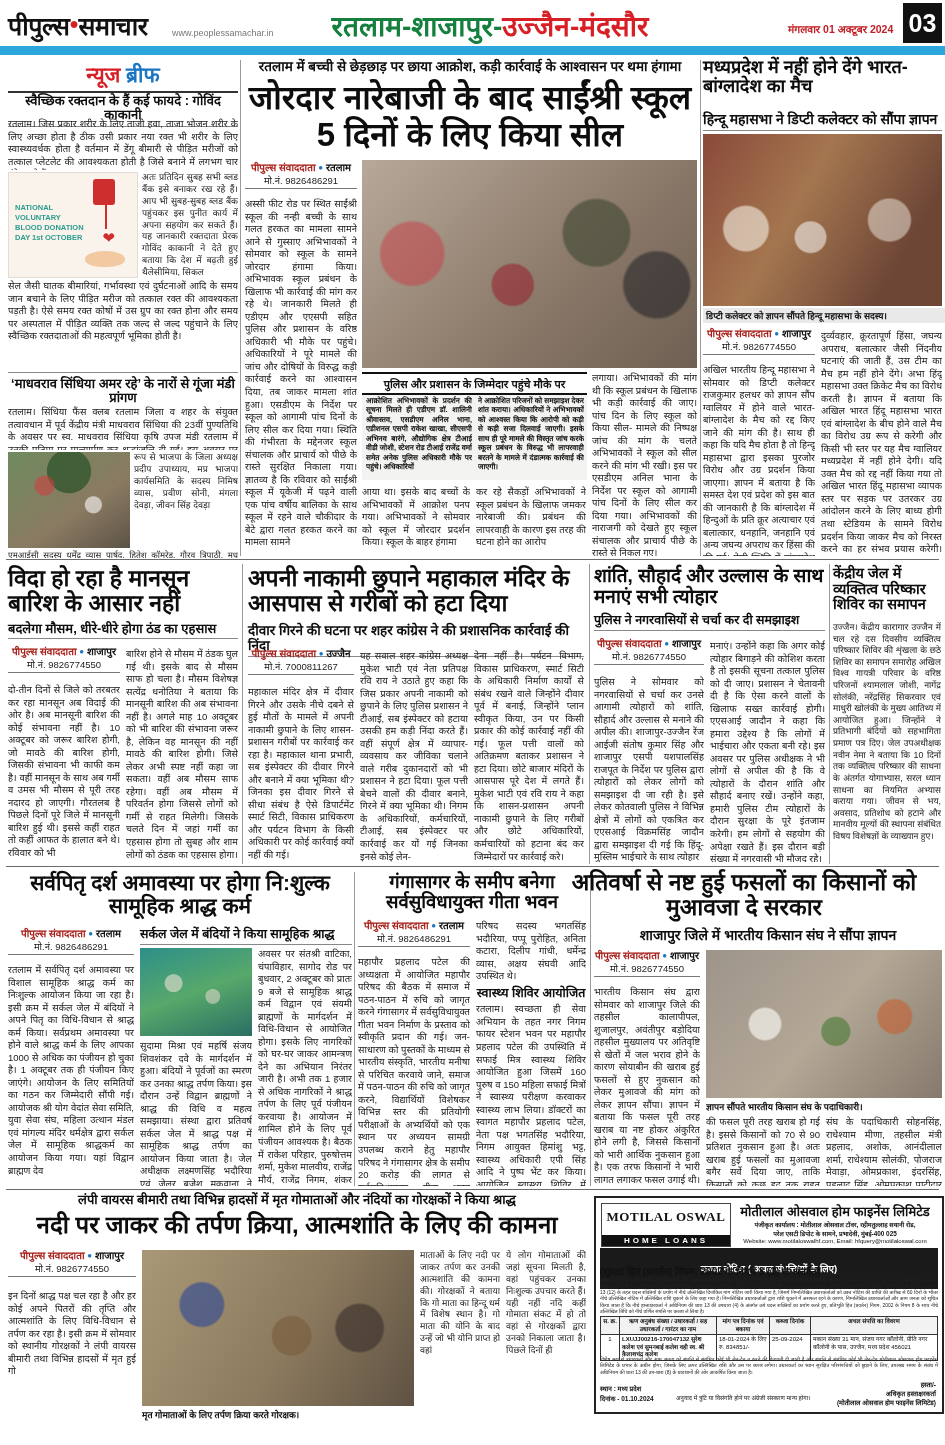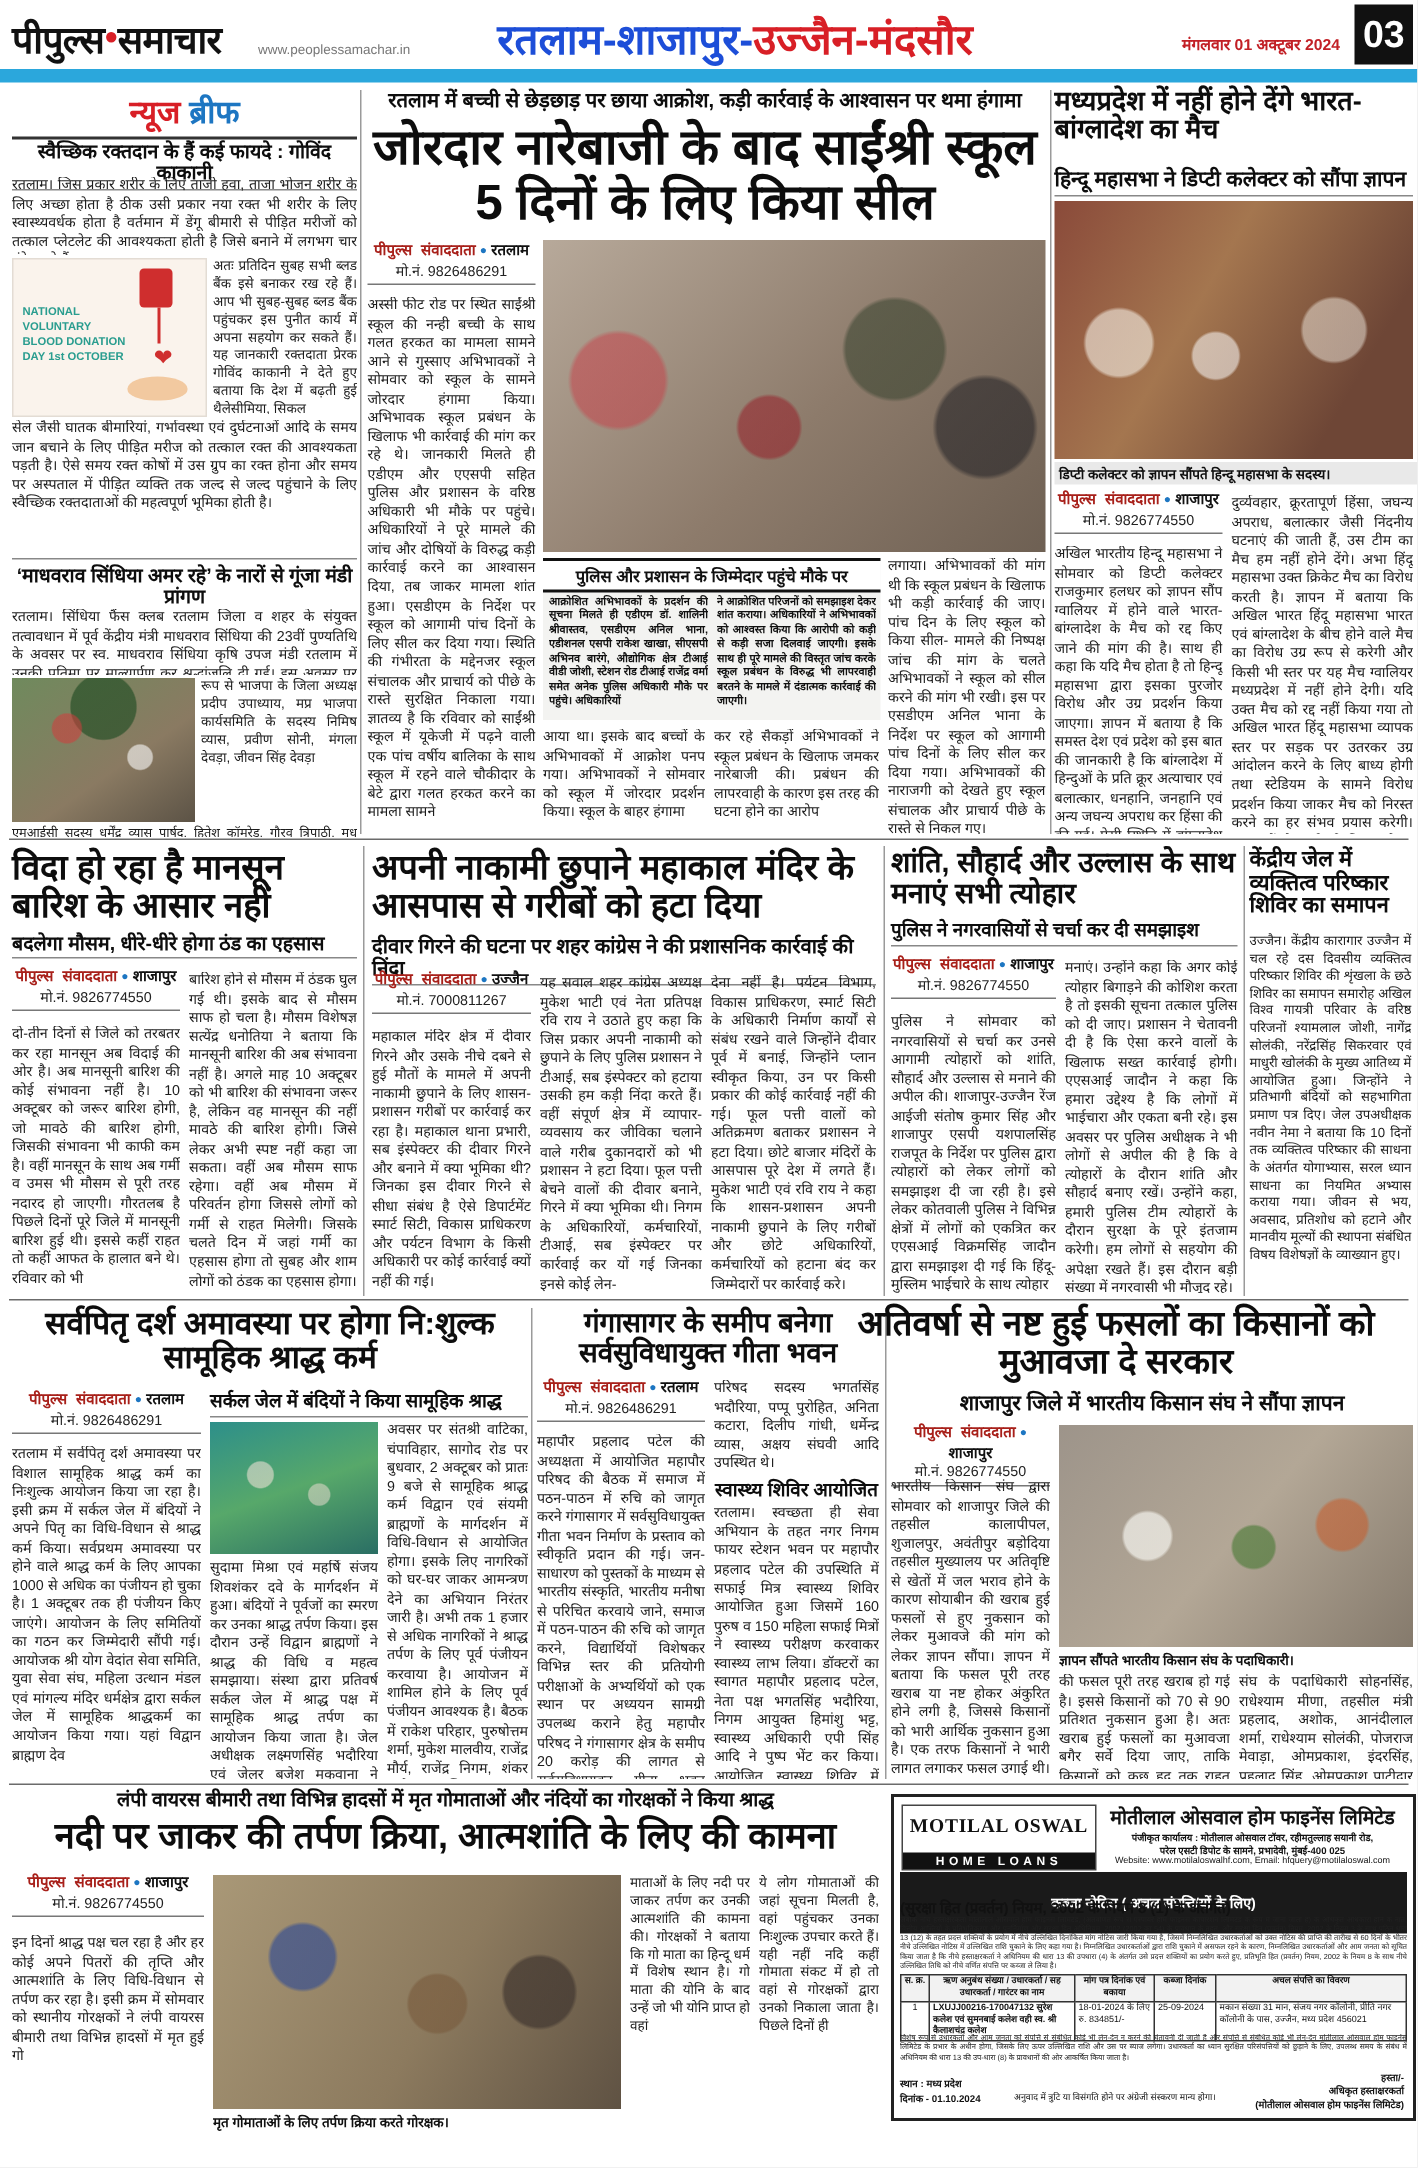--- a/index.html
+++ b/index.html
@@ -3,42 +3,42 @@
 <meta charset="utf-8">
 <style>
   html,body{margin:0;padding:0;background:#e8e8e8;font-family:"Liberation Sans","DejaVu Sans",sans-serif;}
   .page{position:relative;width:945px;height:1445px;background:#ffffff;margin:0 auto;overflow:hidden;color:#111;}
   .abs{position:absolute;}
   .hl{font-weight:700;color:#0d0d0d;line-height:1.08;}
   .center{text-align:center;}
   .sub{font-weight:700;color:#0d0d0d;line-height:1.1;}
   .txt{font-size:9.5px;line-height:1.32;text-align:justify;color:#1c1c1c;overflow:hidden;}
   .byl{font-size:10px;font-weight:700;line-height:1.25;border-bottom:1px solid #777;padding-bottom:2px;}
-  .byn{color:#a8201a;font-family:Liberation Mono, monospace;}
+  .byn{color:#a8201a;}
   .dot{color:#1d76c2;font-size:8px;vertical-align:1px;}
   .loc{color:#111;}
   .phone{font-size:9.5px;font-weight:400;color:#222;text-align:center;}
   .ph{position:absolute;}
   .cap{font-weight:700;color:#101010;overflow:hidden;}
   .vrule{position:absolute;width:1px;background:#9a9a9a;}
   .hrule{position:absolute;height:1px;background:#6b6b6b;left:6px;right:6px;}
   .boxhead{font-weight:700;text-align:center;background:#fff;border-top:2px solid #111;border-bottom:2px solid #111;}
   .adtable{border-collapse:collapse;width:100%;font-size:6px;line-height:1.25;}
   .adtable th,.adtable td{border:1px solid #333;padding:1px 2px;vertical-align:top;text-align:left;}
   .adtable th{font-weight:700;text-align:center;background:#f2f2f2;}
 </style>
 </head>
 <body>
 
 <div class="page">
 
   <div class="abs" style="left:0;top:0;width:945px;height:46px;">
     <div class="abs" style="left:8px;top:8px;font-size:25px;font-weight:700;letter-spacing:-0.5px;"><span>पीपुल्स</span><span style="color:#d81f26;font-size:16px;vertical-align:6px;">●</span><span>समाचार</span></div>
     <div class="abs" style="left:172px;top:28px;font-size:9px;color:#777;">www.peoplessamachar.in</div>
-    <div class="abs center" style="left:280px;top:6px;width:420px;font-size:28px;font-weight:700;white-space:nowrap;"><span style="color:#1d4ed8;">रतलाम-शाजापुर-</span><span style="color:#d81f26;">उज्जैन-मंदसौर</span></div>
+    <div class="abs center" style="left:280px;top:6px;width:420px;font-size:28px;font-weight:700;white-space:nowrap;"><span style="color:#15803d;">रतलाम-शाजापुर-</span><span style="color:#d81f26;">उज्जैन-मंदसौर</span></div>
     <div class="abs" style="left:788px;top:22px;font-size:10.5px;font-weight:700;color:#c22026;">मंगलवार 01 अक्टूबर 2024</div>
     <div class="abs center" style="left:903px;top:3px;width:39px;height:40px;background:#111;color:#fff;font-size:25px;font-weight:700;line-height:40px;">03</div>
   </div>
   <div class="abs" style="left:0;top:46px;width:945px;height:9px;background:#2ba7dc;"></div>
 
   <div class="vrule" style="left:240px;top:60px;height:496px;"></div>
   <div class="vrule" style="left:700px;top:60px;height:496px;"></div>
   <div class="hrule" style="top:559px;"></div>
   <div class="vrule" style="left:242px;top:564px;height:300px;"></div>
   <div class="vrule" style="left:589px;top:564px;height:300px;"></div>

